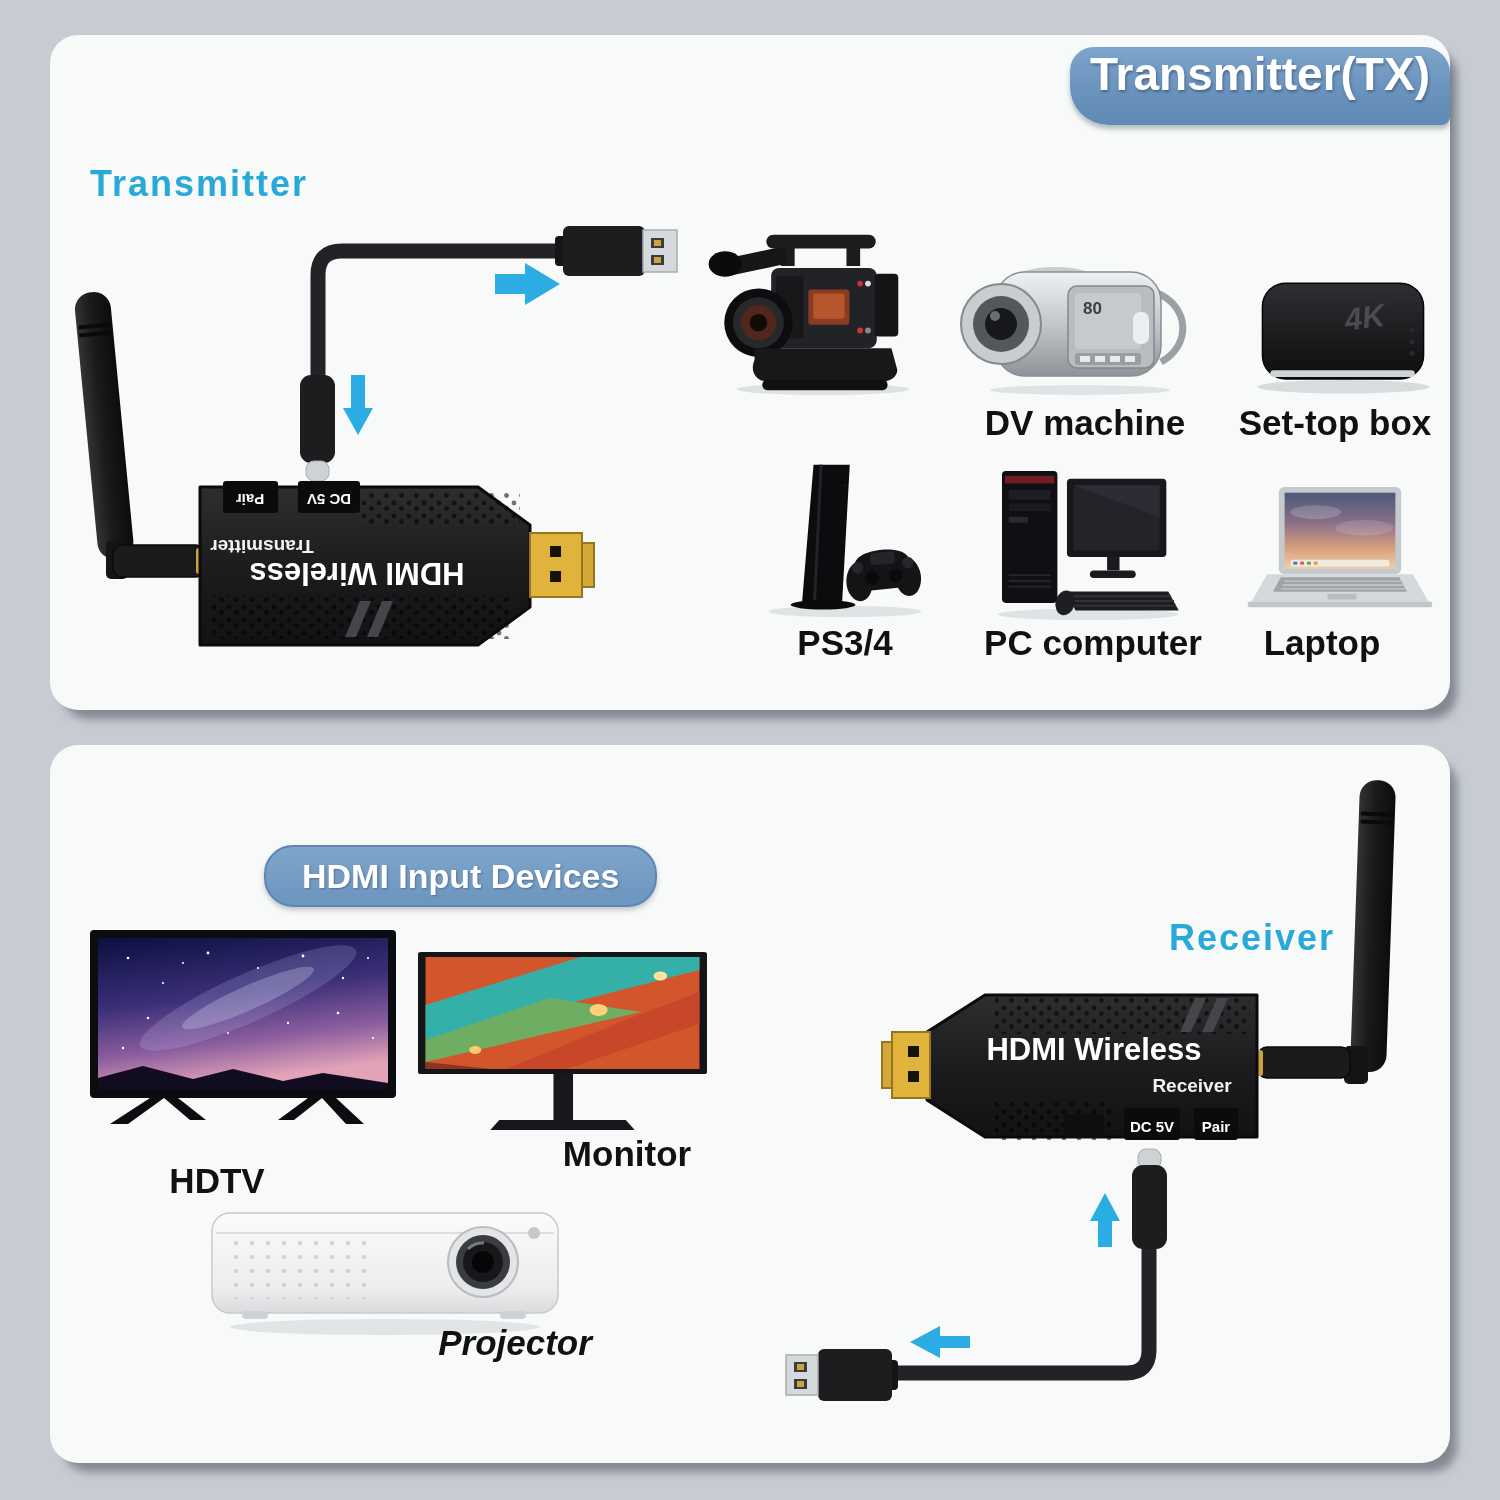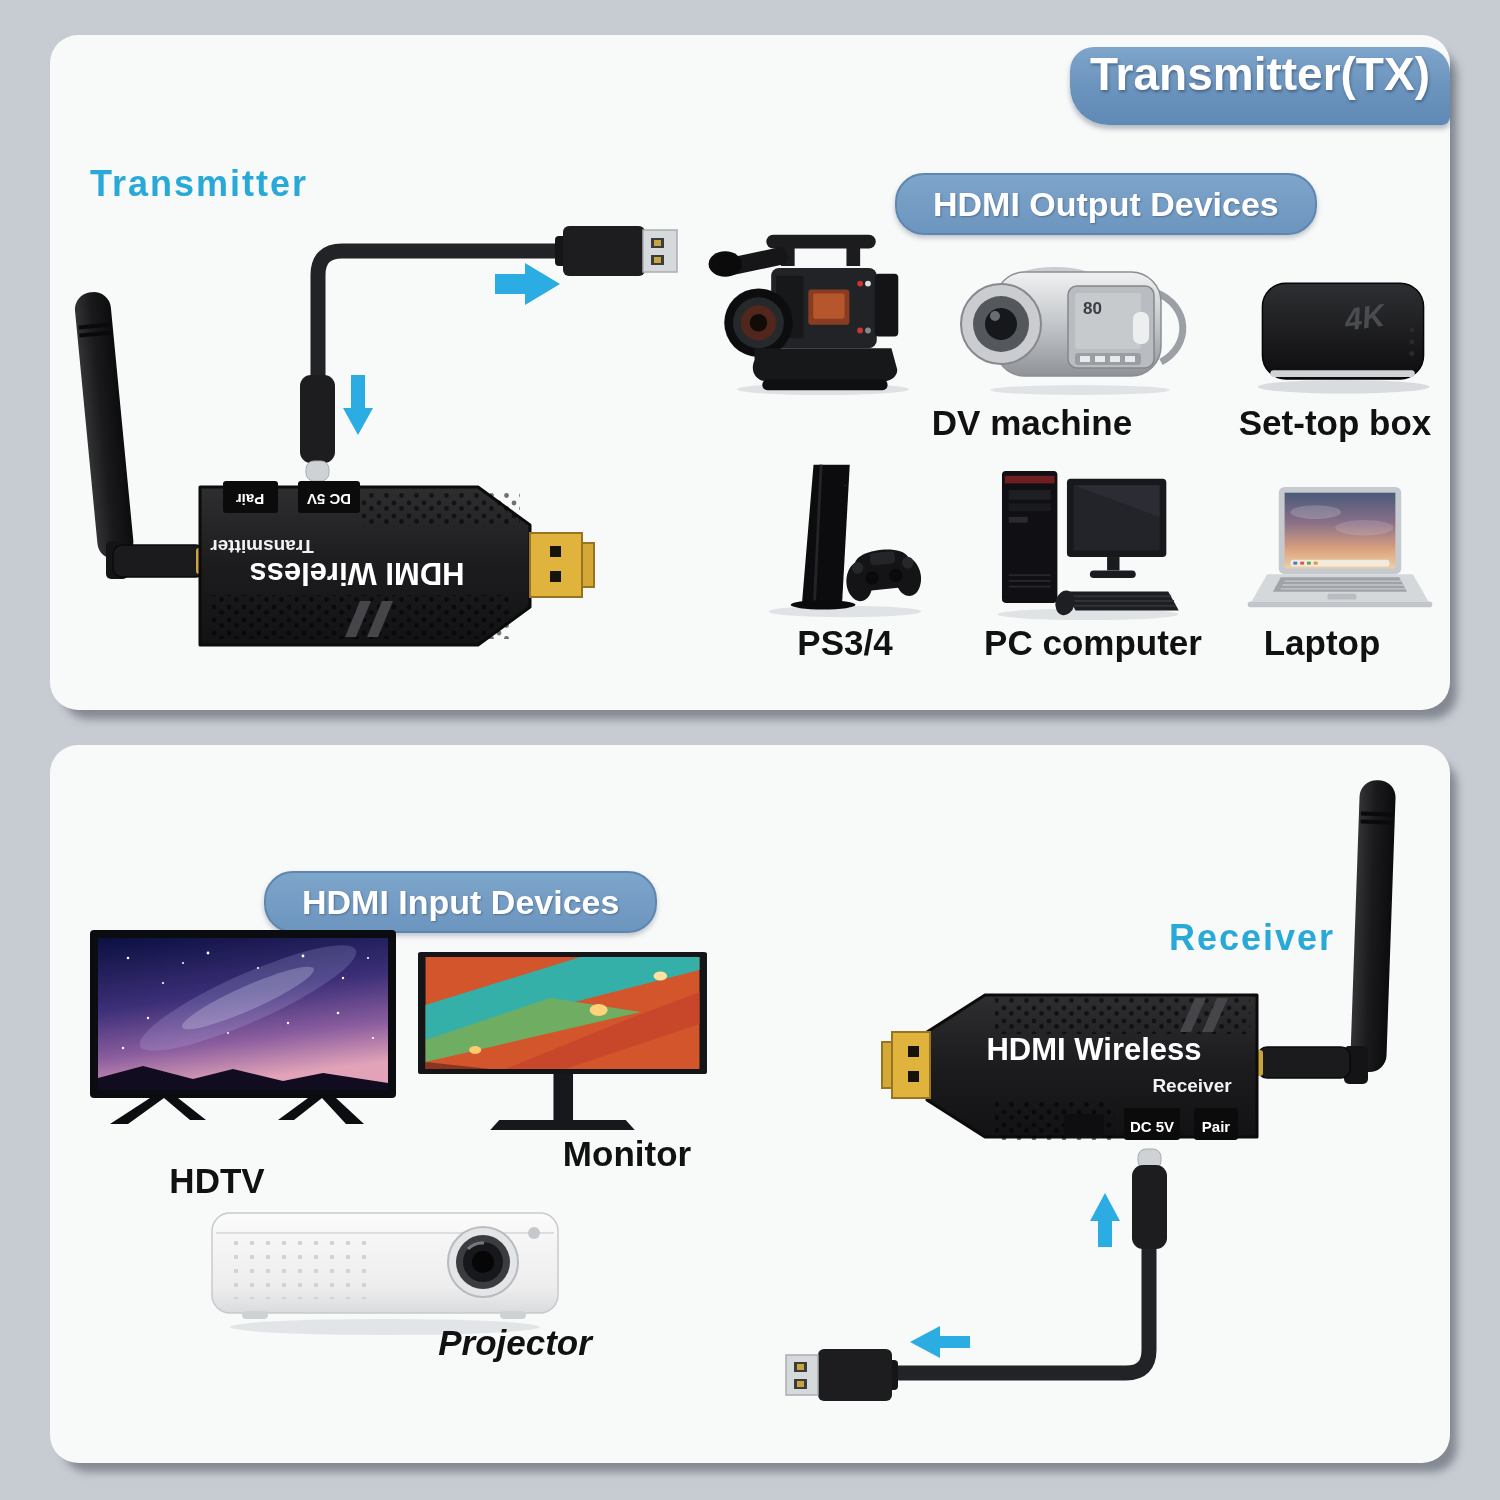--- a/index.html
+++ b/index.html
@@ -116,23 +116,20 @@
       <text x="297" y="318" transform="rotate(180 297 308)" text-anchor="middle" font-size="31" font-weight="bold" fill="#fff">HDMI Wireless</text>
     </g>
     <g>
       <rect x="470" y="268" width="52" height="64" fill="#e0b43c" stroke="#97741f" stroke-width="2"></rect>
       <rect x="522" y="278" width="12" height="44" fill="#d4a836" stroke="#97741f" stroke-width="2"></rect>
       <rect x="490" y="281" width="11" height="11" fill="#15130a"></rect>
       <rect x="490" y="306" width="11" height="11" fill="#15130a"></rect>
     </g>
   </svg>
 
-  <div class="pill" style="left:845px; top:138px;">
-    <span>HDMI Output Devices</span>
-  </div>
 
   <svg class="dev-icon" style="left:645px; top:188px;" width="255" height="176" viewBox="0 0 255 180">
     <ellipse cx="128" cy="170" rx="88" ry="6" fill="#dfe2e4"></ellipse>
     <rect x="70" y="12" width="112" height="14" rx="7" fill="#1c1c1e"></rect>
     <rect x="85" y="24" width="14" height="20" fill="#1c1c1e"></rect>
       <rect x="152" y="24" width="14" height="20" fill="#1c1c1e"></rect>
     <g transform="rotate(-12 60 40)">
         <rect x="28" y="30" width="64" height="18" rx="6" fill="#161618"></rect>
       </g>
     <ellipse cx="28" cy="42" rx="17" ry="13" fill="#0b0b0c"></ellipse>
@@ -189,21 +186,21 @@
     </defs>
     <ellipse cx="108" cy="118" rx="88" ry="7" fill="#d9dcde"></ellipse>
     <rect x="25" y="12" width="165" height="98" rx="24" fill="url(#stb)" stroke="#060607" stroke-width="1.5"></rect>
     <text x="130" y="58" transform="rotate(-8 130 50)" text-anchor="middle" font-size="32" font-weight="bold" font-style="italic" fill="#4a4c50">4K</text>
     <rect x="33" y="101" width="148" height="7" rx="3.5" fill="#cfd3d6"></rect>
     <circle cx="178" cy="60" r="2.5" fill="#2a2b2e"></circle>
       <circle cx="178" cy="72" r="2.5" fill="#2a2b2e"></circle>
       <circle cx="178" cy="84" r="2.5" fill="#2a2b2e"></circle>
   </svg>
 
-  <div class="dev-label" style="left:982px; top:368px;">DV machine</div>
+  <div class="dev-label" style="left:1035px; top:368px;">DV machine</div>
   <div class="dev-label" style="left:1285px; top:368px;">Set-top box</div>
 
   <svg class="dev-icon" style="left:700px; top:422px;" width="190" height="164" viewBox="0 0 190 172">
     <ellipse cx="95" cy="162" rx="80" ry="6" fill="#e0e3e5"></ellipse>
     <path d="M62,8 L100,8 L92,152 L50,152 Z" fill="#0c0c0e"></path>
     <path d="M70,8 L63,152" stroke="#232427" stroke-width="3" fill="none"></path>
     <path d="M96,30 l-2,0" stroke="#2e2f33" stroke-width="1"></path>
     <ellipse cx="72" cy="155" rx="34" ry="5" fill="#0a0a0c"></ellipse>
     <g transform="translate(92,96) rotate(-6)">
       <path d="M12,16 C18,2 62,2 68,16 C78,21 83,38 76,50 C70,61 58,58 54,47 L26,47 C22,58 10,61 4,50 C-3,38 2,21 12,16 Z" fill="#141417"></path>
@@ -261,21 +258,21 @@
   </svg>
 
   <div class="dev-label" style="left:795px; top:588px;">PS3/4</div>
   <div class="dev-label" style="left:1043px; top:588px;">PC computer</div>
   <div class="dev-label" style="left:1272px; top:588px;">Laptop</div>
 </div>
 
 <div class="panel" id="rx-panel">
 
 
-  <div class="pill" style="left:214px; top:126px;justify-content:flex-end;">
+  <div class="pill" style="left:214px; top:100px;justify-content:flex-end;">
     <span>HDMI Input Devices</span>
   </div>
 
   <svg class="dev-icon" style="left:38px; top:183px;" width="310" height="212" viewBox="0 0 310 212">
     <defs>
       <linearGradient id="tv-sky" x1="0" y1="0" x2="0.25" y2="1">
         <stop offset="0" stop-color="#0b1040"></stop>
           <stop offset="0.45" stop-color="#3c2f78"></stop>
         <stop offset="0.75" stop-color="#8a5d9e"></stop>
           <stop offset="1" stop-color="#e2a3b8"></stop>

